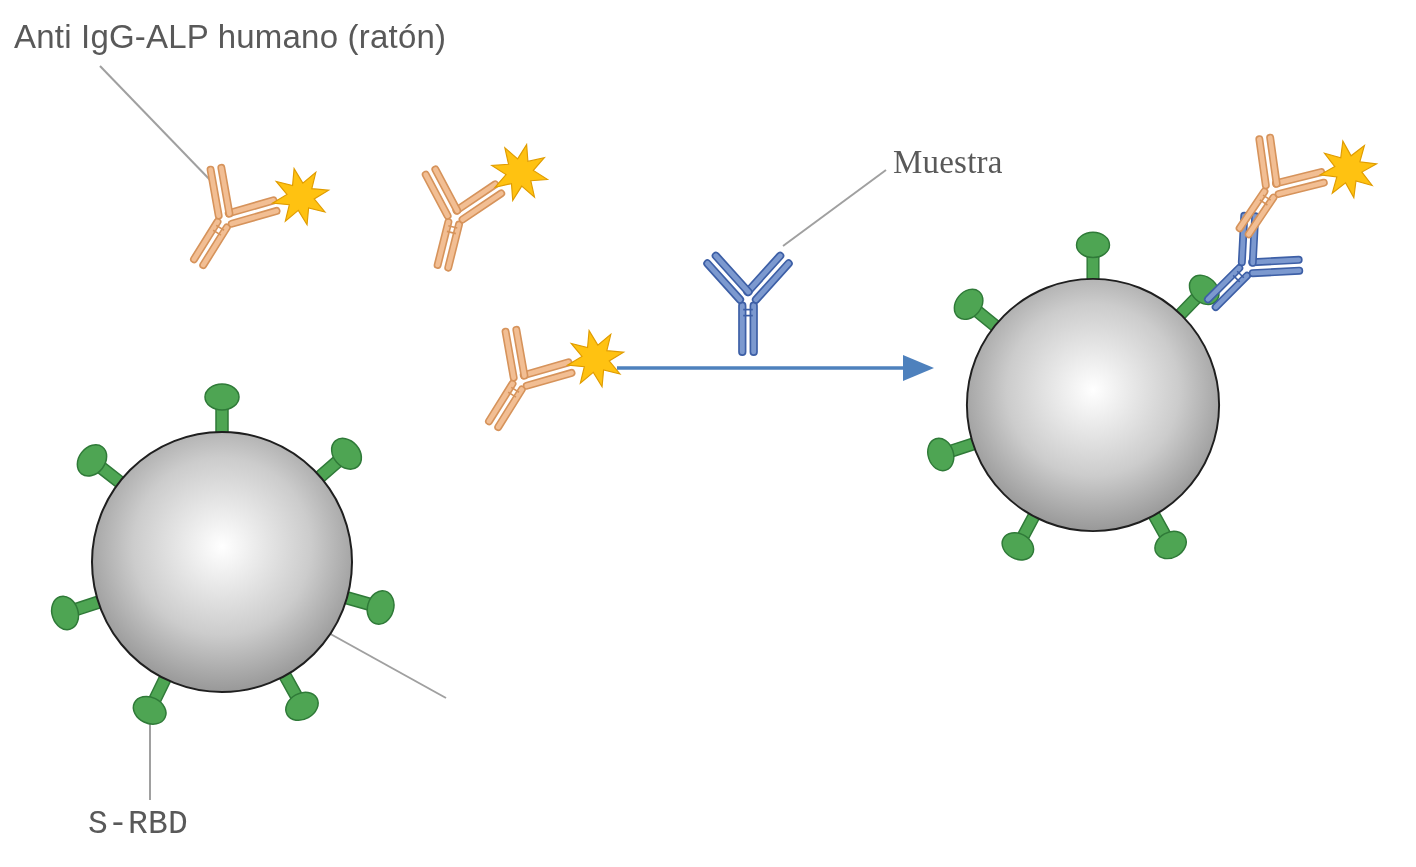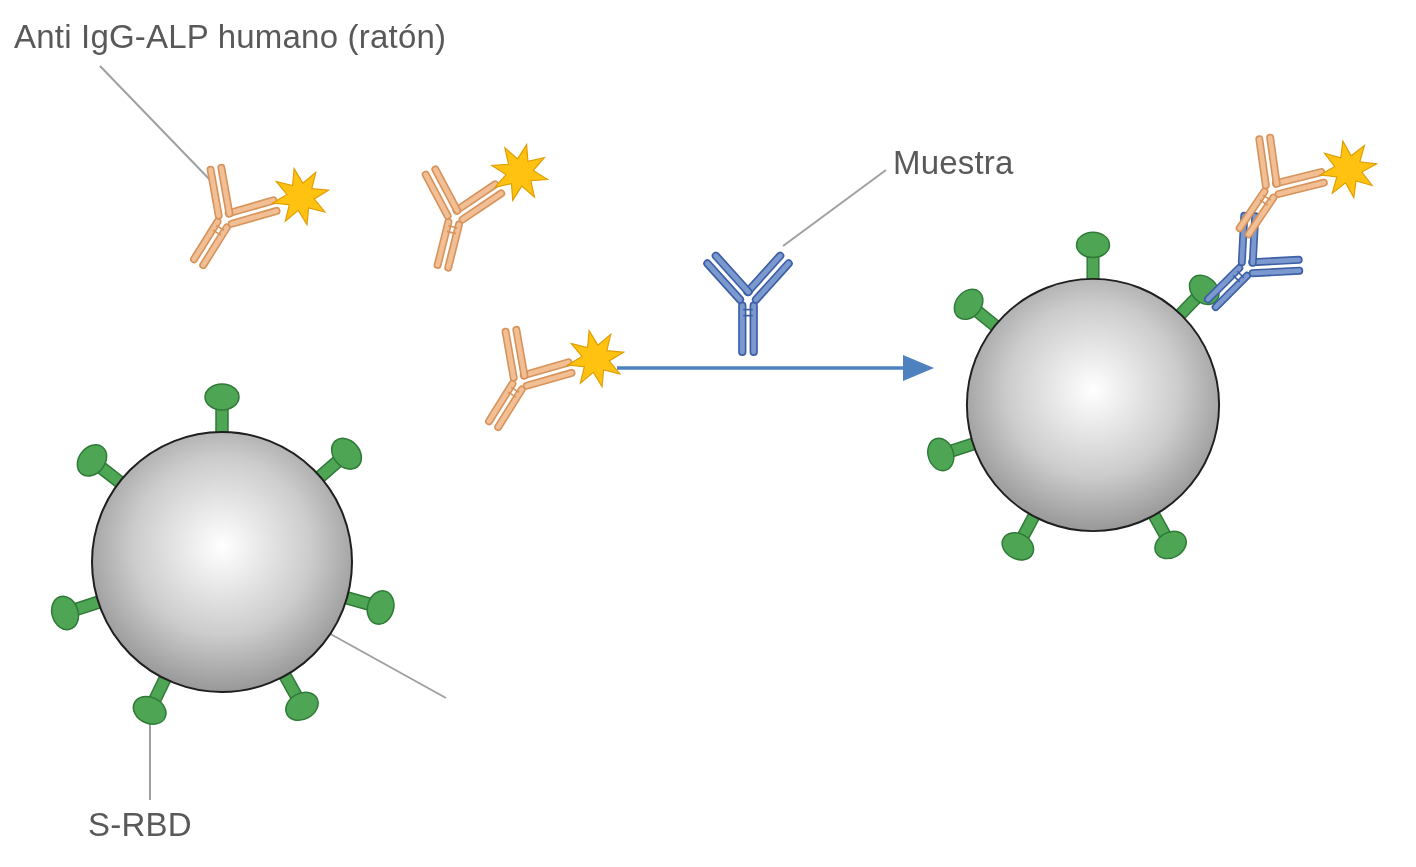--- a/index.html
+++ b/index.html
@@ -145,16 +145,16 @@
       <use href="#antibody" class="ab-blue"></use>
     </g>
 
     <g transform="translate(1272,190) rotate(34) scale(1.15)">
       <use href="#antibody" class="ab-orange"></use>
       <use href="#star8" class="star" transform="translate(45,-52)"></use>
     </g>
   </svg>
 
   <div class="label" style="left:14px; top:18px;">Anti IgG-ALP humano (ratón)</div>
-  <div class="label" style="left:893px; top:144px;">Muestra</div>
-  <div class="label" style="left:88px; top:806px;">S-RBD</div>
+  <div class="label" style="left:893px; top:144px;font-family:Liberation Serif, serif;">Muestra</div>
+  <div class="label" style="left:88px; top:806px;font-family:Liberation Mono, monospace;">S-RBD</div>
 
 </div>
 
 </body></html>

